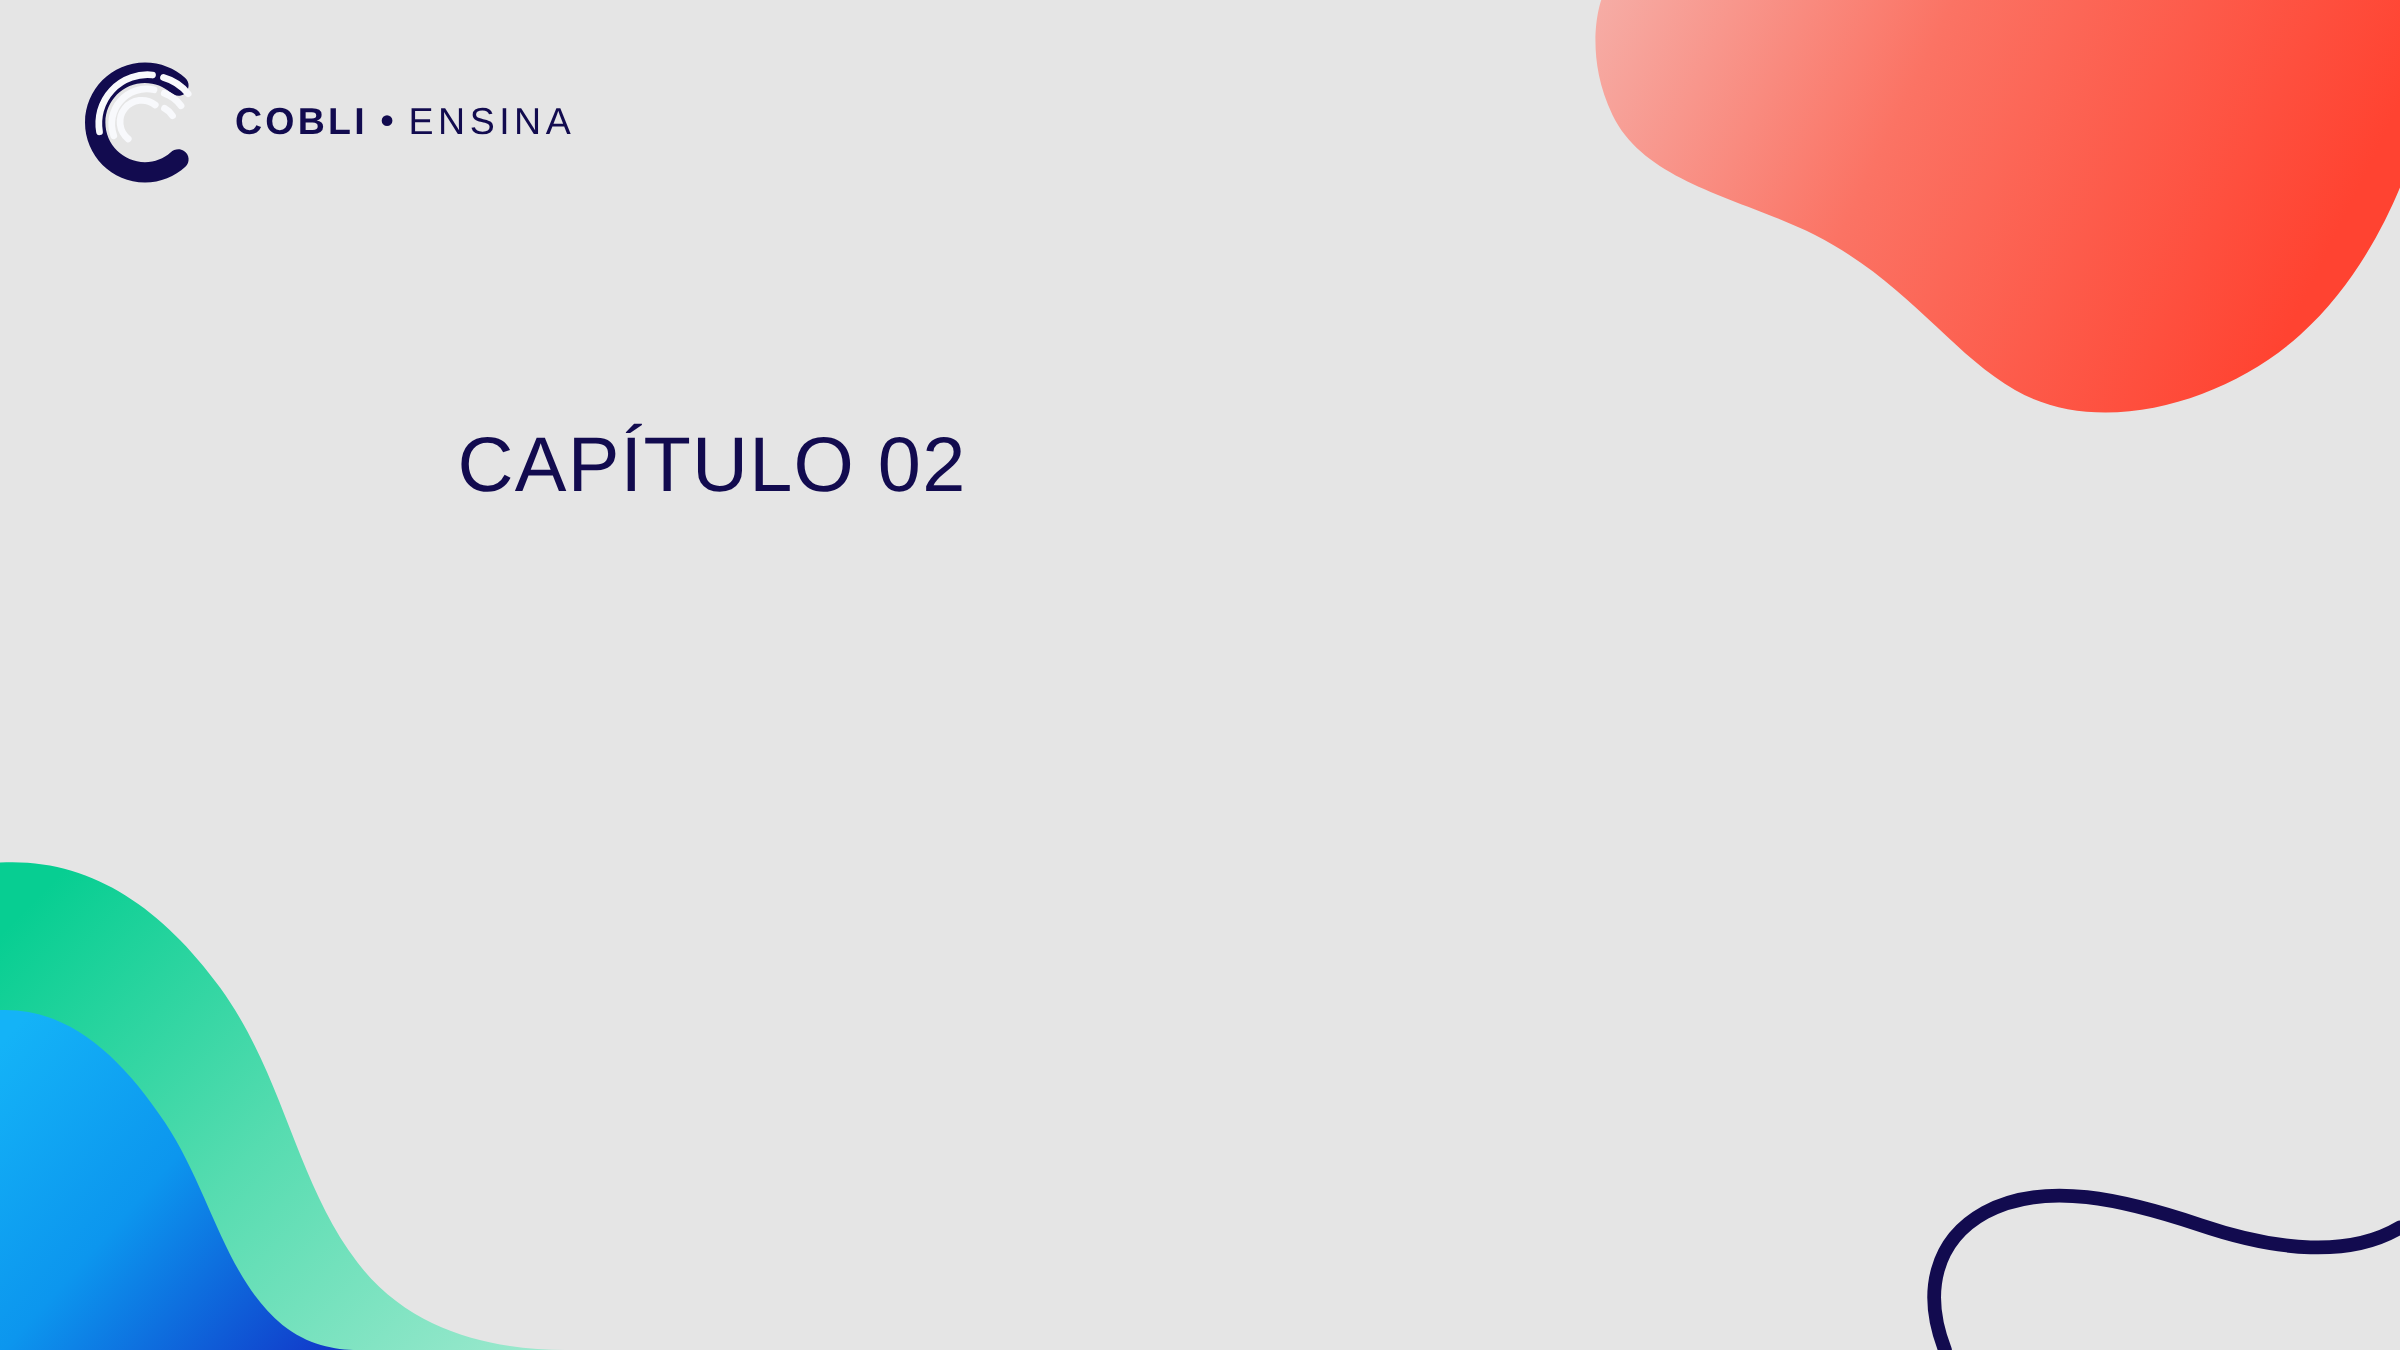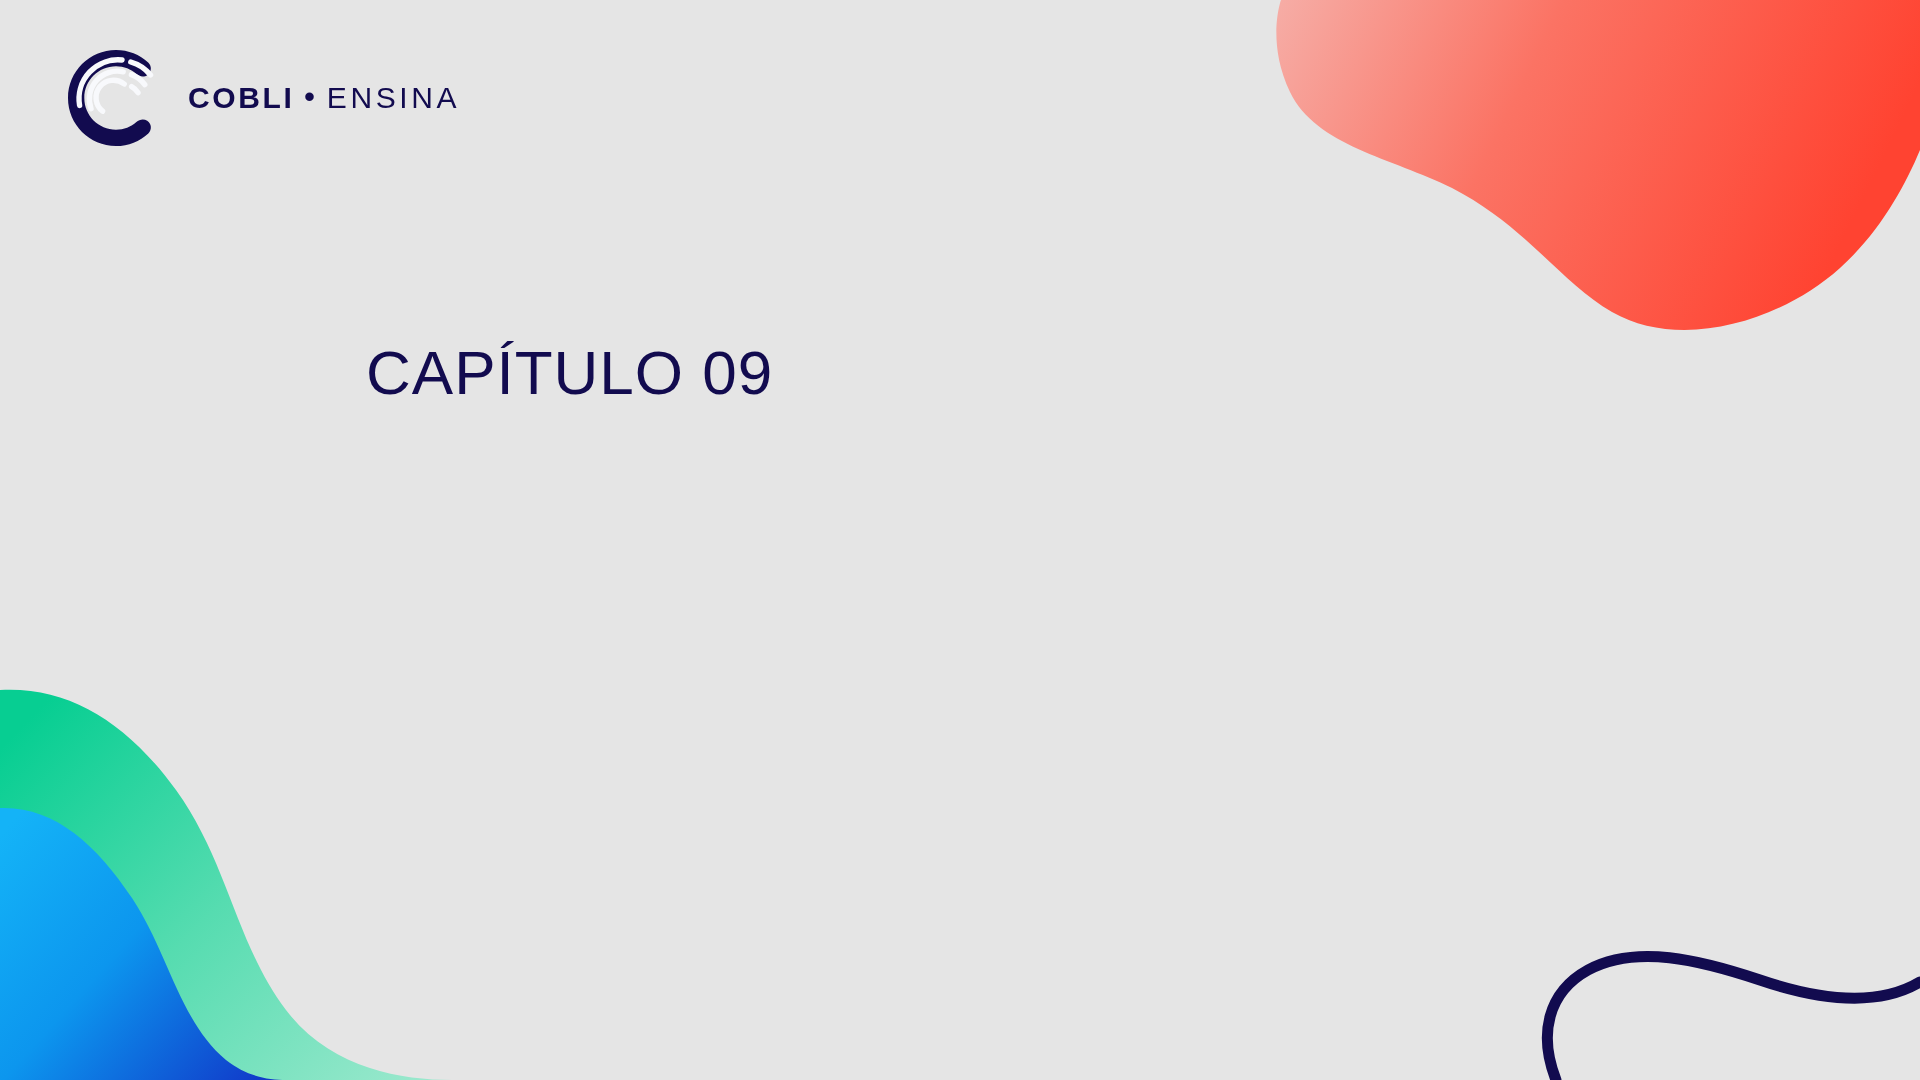--- a/index.html
+++ b/index.html
@@ -184,16 +184,16 @@
     </svg>
 
     <div class="logo-wordmark">
       <span class="wm-brand">COBLI</span>
       <span class="wm-dot">•</span>
       <span class="wm-sub">ENSINA</span>
     </div>
   </div>
 
   <div class="content">
-    <div class="eyebrow">CAPÍTULO 09</div>
+    <div class="eyebrow">CAPÍTULO 02</div>
   </div>
 
 </div>
 
 </body></html>

